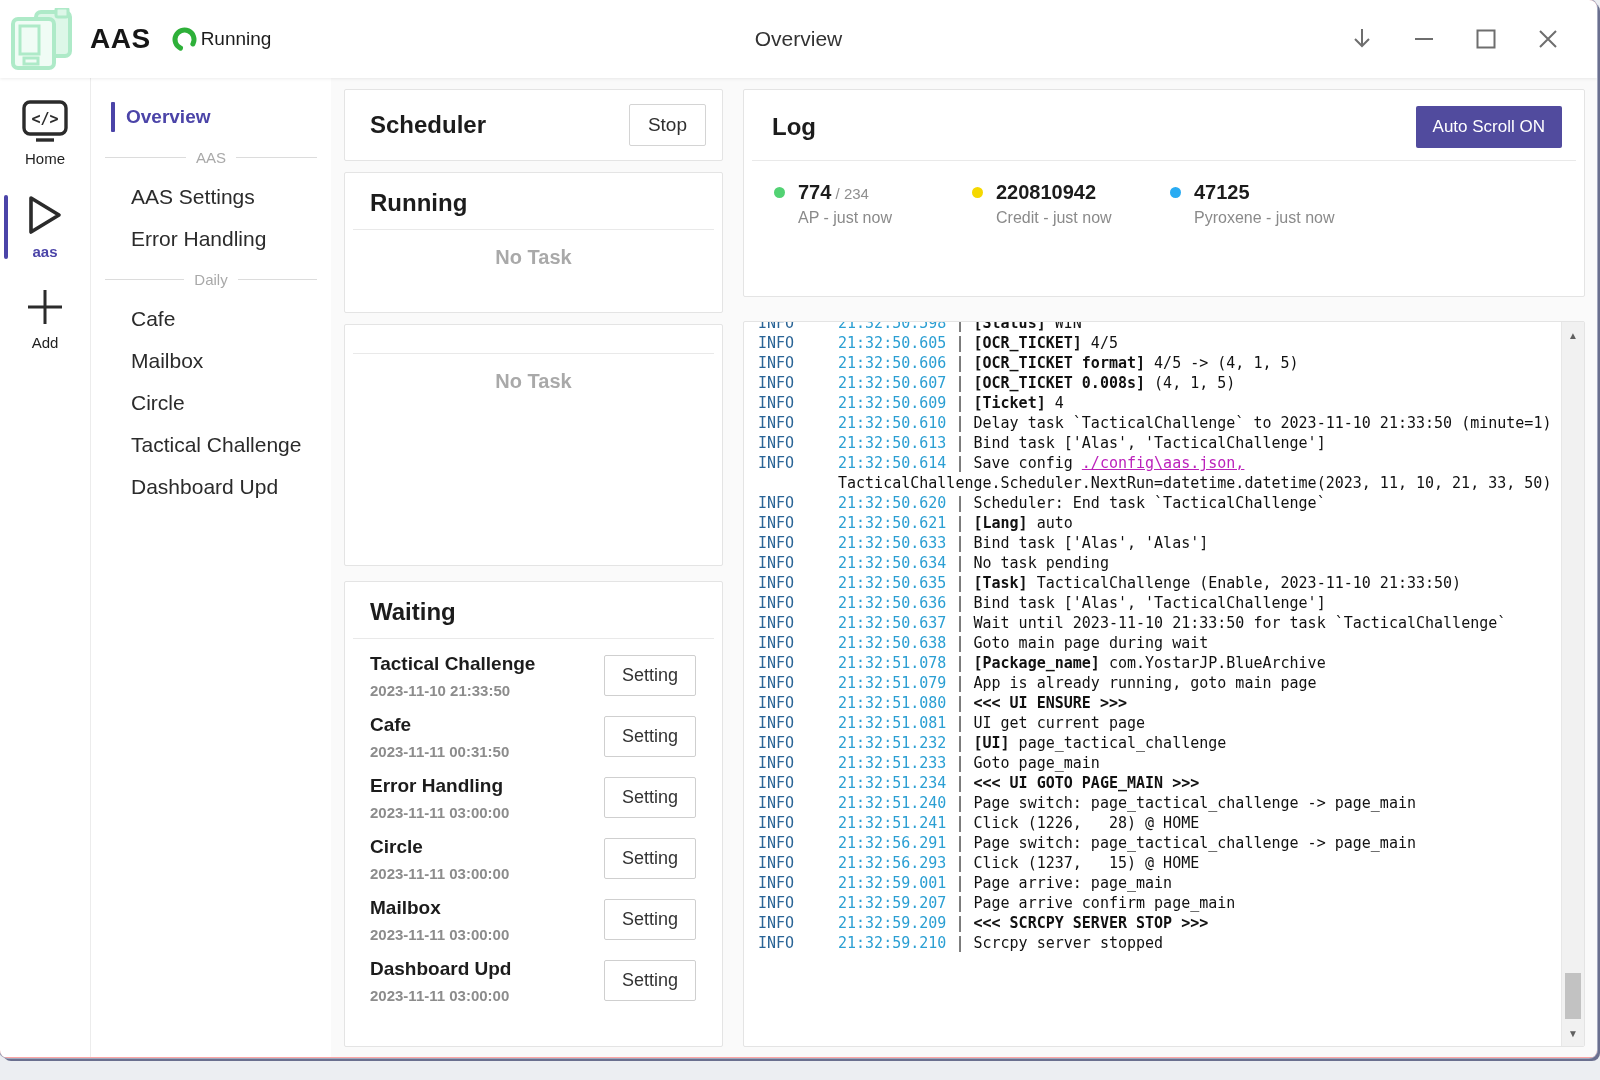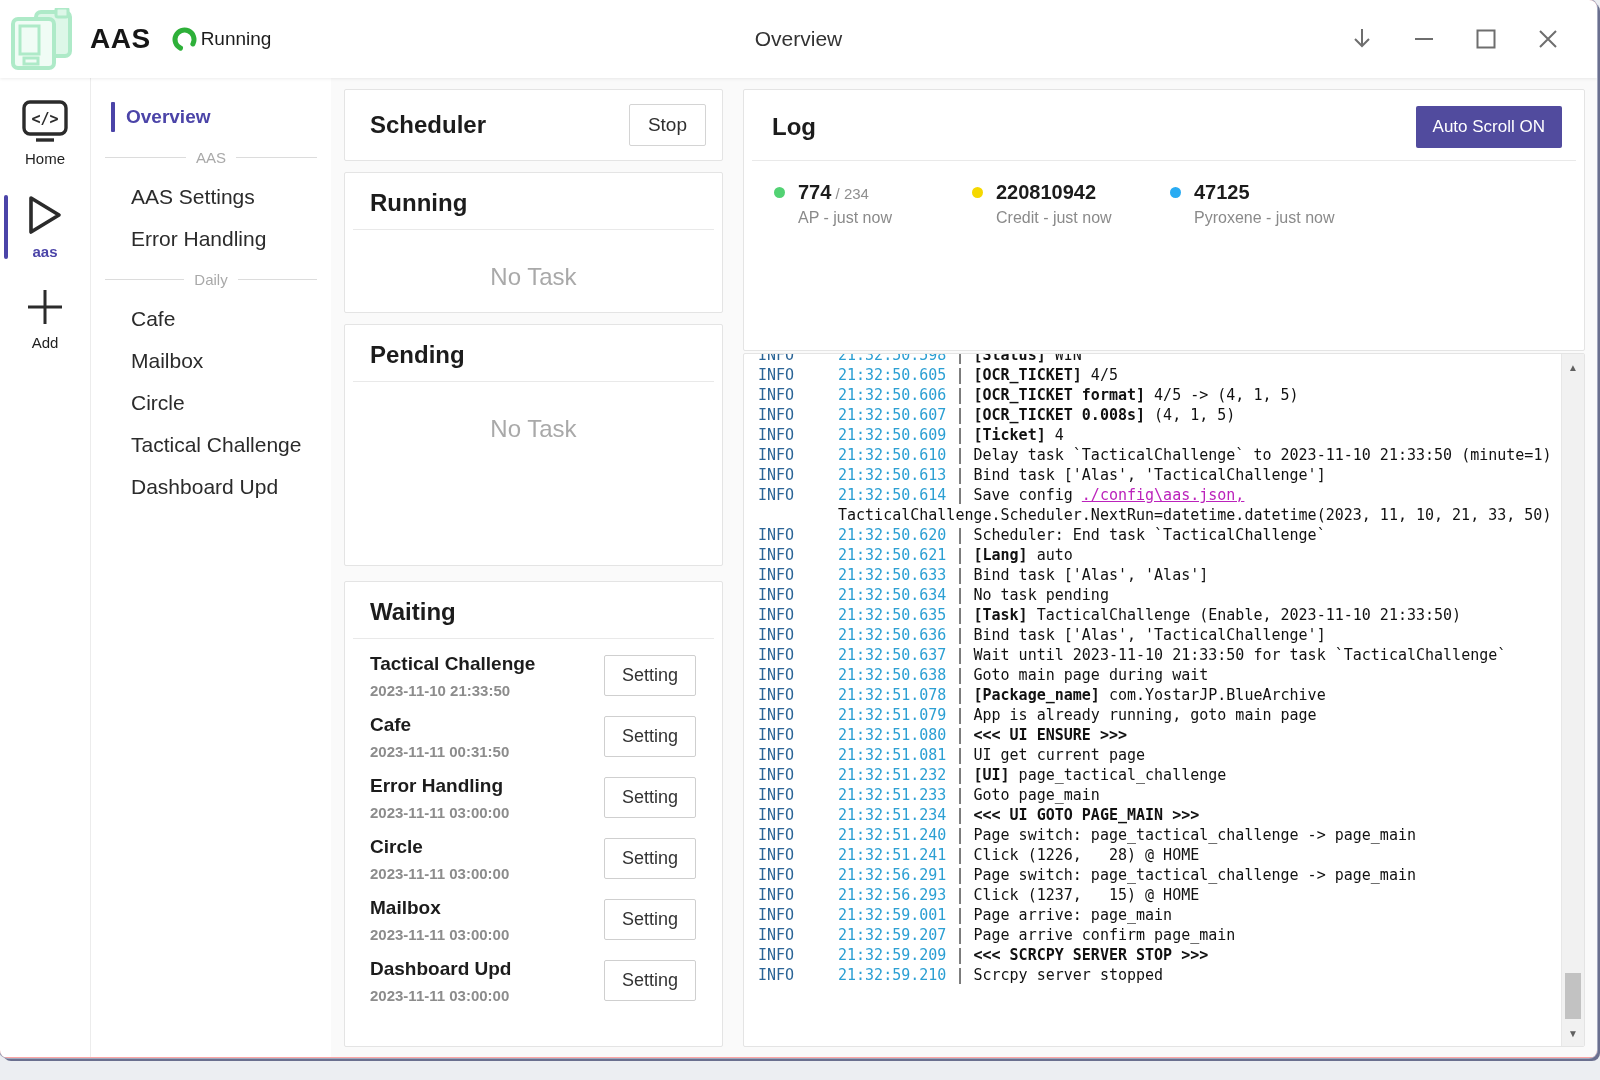--- a/index.html
+++ b/index.html
@@ -38,31 +38,31 @@
   .card h2{margin:0;font-size:24px;font-weight:600;color:#1c1c1c;font-family:"Liberation Sans",sans-serif;}
   .card-divider{border:none;border-top:1px solid #e9e9e9;margin:12px 8px 0 8px;}
   
   .sched{height:72px;display:flex;align-items:center;justify-content:space-between;padding:0 16px 0 25px;margin-bottom:11px;}
   .btn-outline{background:#fff;border:1px solid #d4d4d4;border-radius:2px;font-size:19px;color:#2f2f2f;
     padding:9px 18px;cursor:pointer;font-family:"Liberation Sans",sans-serif;}
   
   .running{height:141px;margin-bottom:11px;padding-top:16px;}
   .pending{height:242px;margin-bottom:15px;padding-top:16px;}
   .running h2,.pending h2,.waiting h2{padding-left:25px;}
-  .notask{text-align:center;font-size:24px;color:#a9a9a9;font-weight:400;margin-top:33px;}
+  .notask{text-align:center;font-size:20px;color:#a9a9a9;font-weight:700;margin-top:16px;}
   
   .waiting{flex:1;padding-top:16px;overflow:hidden;}
   .wlist{padding:6px 26px 0 25px;}
   .wrow{display:flex;align-items:center;justify-content:space-between;height:61px;}
   .wname{font-size:19px;font-weight:700;color:#1c1c1c;}
   .wtime{font-size:15px;font-weight:600;color:#8c8c8c;margin-top:7px;}
   .wbtn{background:#fff;border:1px solid #cfcfcf;border-radius:2px;font-size:18px;color:#333;
     padding:9px 17px;cursor:pointer;font-family:"Liberation Sans",sans-serif;}
   
-  .logcard{height:262px;margin-bottom:2px;padding-top:16px;flex:none;}
+  .logcard{height:208px;margin-bottom:24px;padding-top:16px;flex:none;}
   .loghead{display:flex;align-items:center;justify-content:space-between;padding:0 22px 0 28px;}
   .btn-primary{border:none;border-radius:2px;color:#fff;font-size:17px;padding:11px 17px;cursor:pointer;
     font-family:"Liberation Sans",sans-serif;}
   .stats{display:flex;padding:20px 0 0 30px;}
   .stat{width:198px;display:flex;gap:13px;}
   .dot{width:11px;height:11px;border-radius:50%;margin-top:6px;flex:none;}
   .statval{font-size:20px;font-weight:700;color:#1c1c1c;}
   .stattotal{font-size:15px;font-weight:400;color:#8f8f8f;}
   .statcap{font-size:16px;color:#8a8a8a;margin-top:5px;}
   
@@ -197,21 +197,20 @@
           <button class="btn-outline">Stop</button>
         </section>
 
         <section class="card running">
           <h2>Running</h2>
           <hr class="card-divider">
           <div class="notask">No Task</div>
         </section>
 
         <section class="card pending">
-          <h2>Pending</h2>
           <hr class="card-divider">
           <div class="notask">No Task</div>
         </section>
 
         <section class="card waiting">
           <h2>Waiting</h2>
           <hr class="card-divider">
           <div class="wlist" id="waiting-list">
               <div class="wrow">
                 <div>

